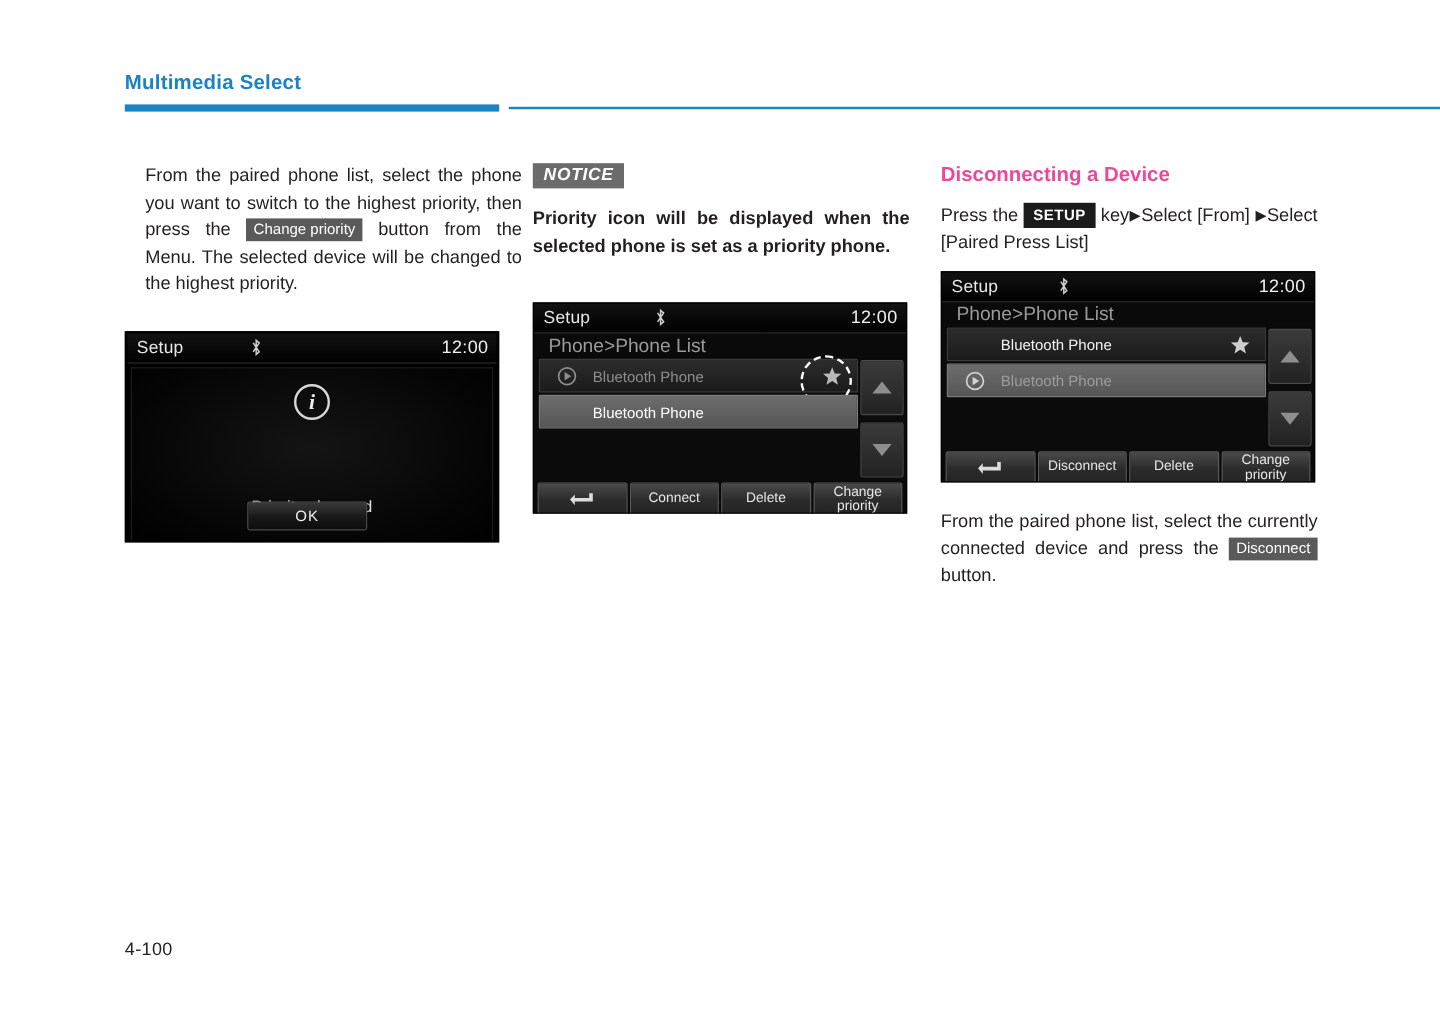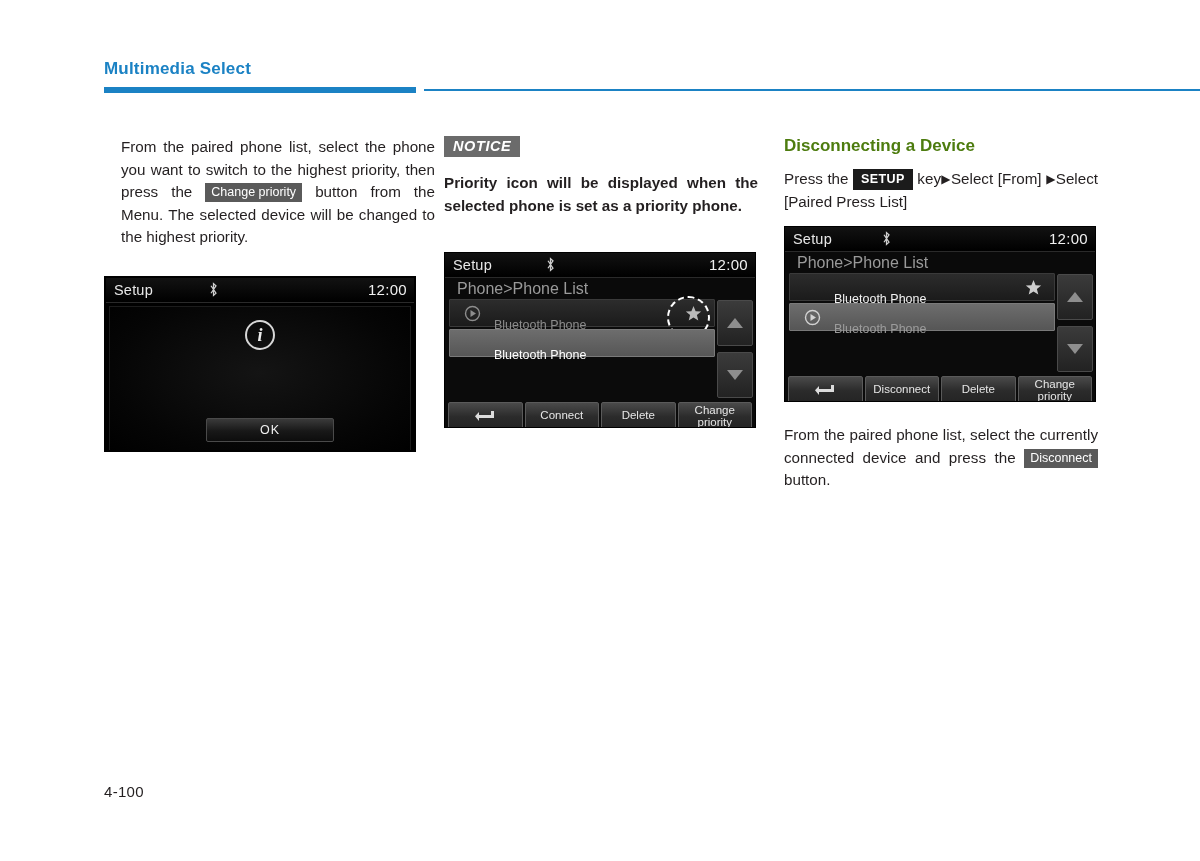--- a/index.html
+++ b/index.html
@@ -101,21 +101,21 @@
     letter-spacing: .6px;
     padding: 2px 9px 3px 9px;
     margin-bottom: 15px;
   }
 
   
   .section-heading {
     margin: 0 0 12px 0;
     font-size: 17px;
     font-weight: bold;
-    color: #4d7c0f;
+    color: #ec4899;
     line-height: 20px;
   }
 
   
   .device {
     position: absolute;
     background: #000;
     border: 1px solid #000;
     box-sizing: border-box;
     font-family: "Liberation Sans", sans-serif;
@@ -197,21 +197,21 @@
     color: #e2e2e2;
     font-size: 13.5px;
     letter-spacing: .2px;
     margin-top: 44px;
   }
   .dlg-ok {
     position: absolute;
     left: 50%;
     margin-left: -54px;
     bottom: 11px;
-    width: 128px;
+    width: 100px;
     height: 24px;
     background: linear-gradient(#3a3a3a, #181818 55%, #0d0d0d);
     border: 1px solid #4a4a4a;
     border-radius: 2px;
     color: #f0f0f0;
     font-size: 12.5px;
     line-height: 23px;
     text-align: center;
     letter-spacing: 1px;
     box-sizing: border-box;
@@ -263,21 +263,21 @@
     background: linear-gradient(#2c2c2c, #1b1b1b);
     border: 1px solid #3a3a3a;
   }
   .row.light {
     background: linear-gradient(#6d6d6d, #565656);
     border: 1px solid #7a7a7a;
   }
   .row .row-label {
     position: absolute;
     left: 44px;
-    top: 17px;
+    top: 6px;
     font-size: 12.5px;
     line-height: 17px;
   }
   .row.dark .row-label.dim { color: #8d8d8d; }
   .row.dark .row-label.bright { color: #f2f2f2; }
   .row.light .row-label.dim { color: #9c9c9c; }
   .row.light .row-label.bright { color: #ffffff; }
   .row .play-icon {
     position: absolute;
     left: 14px;

